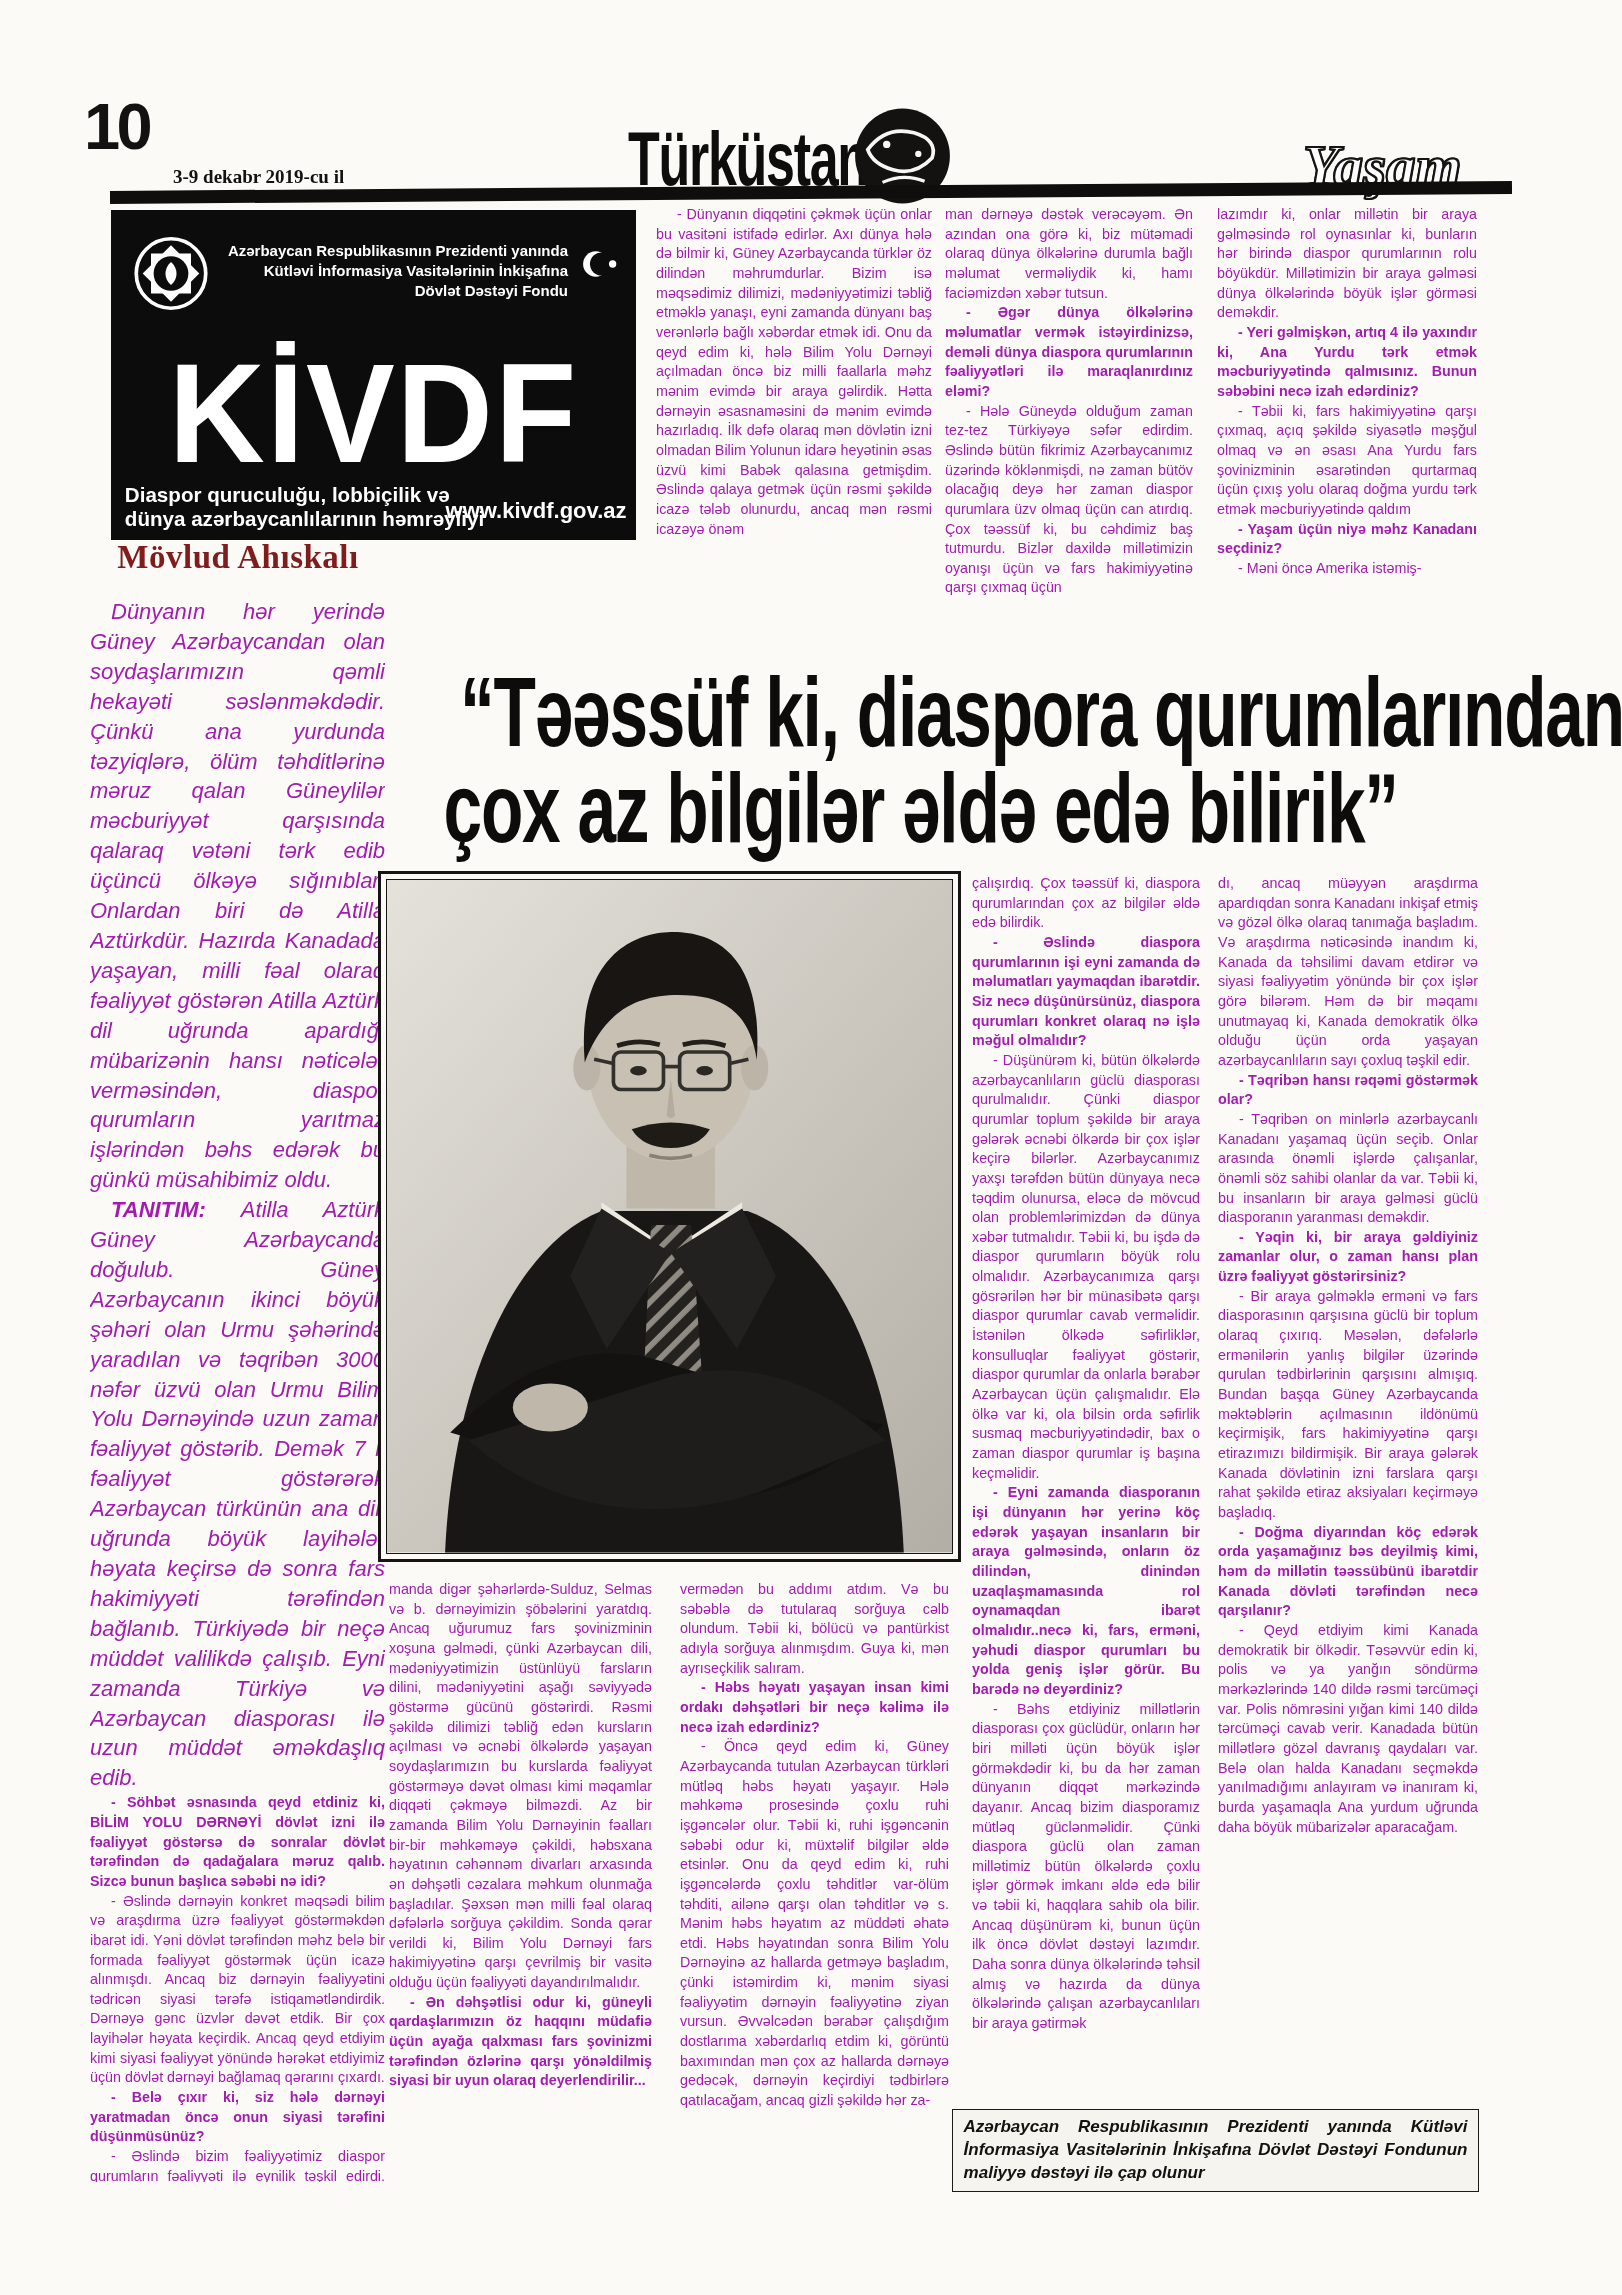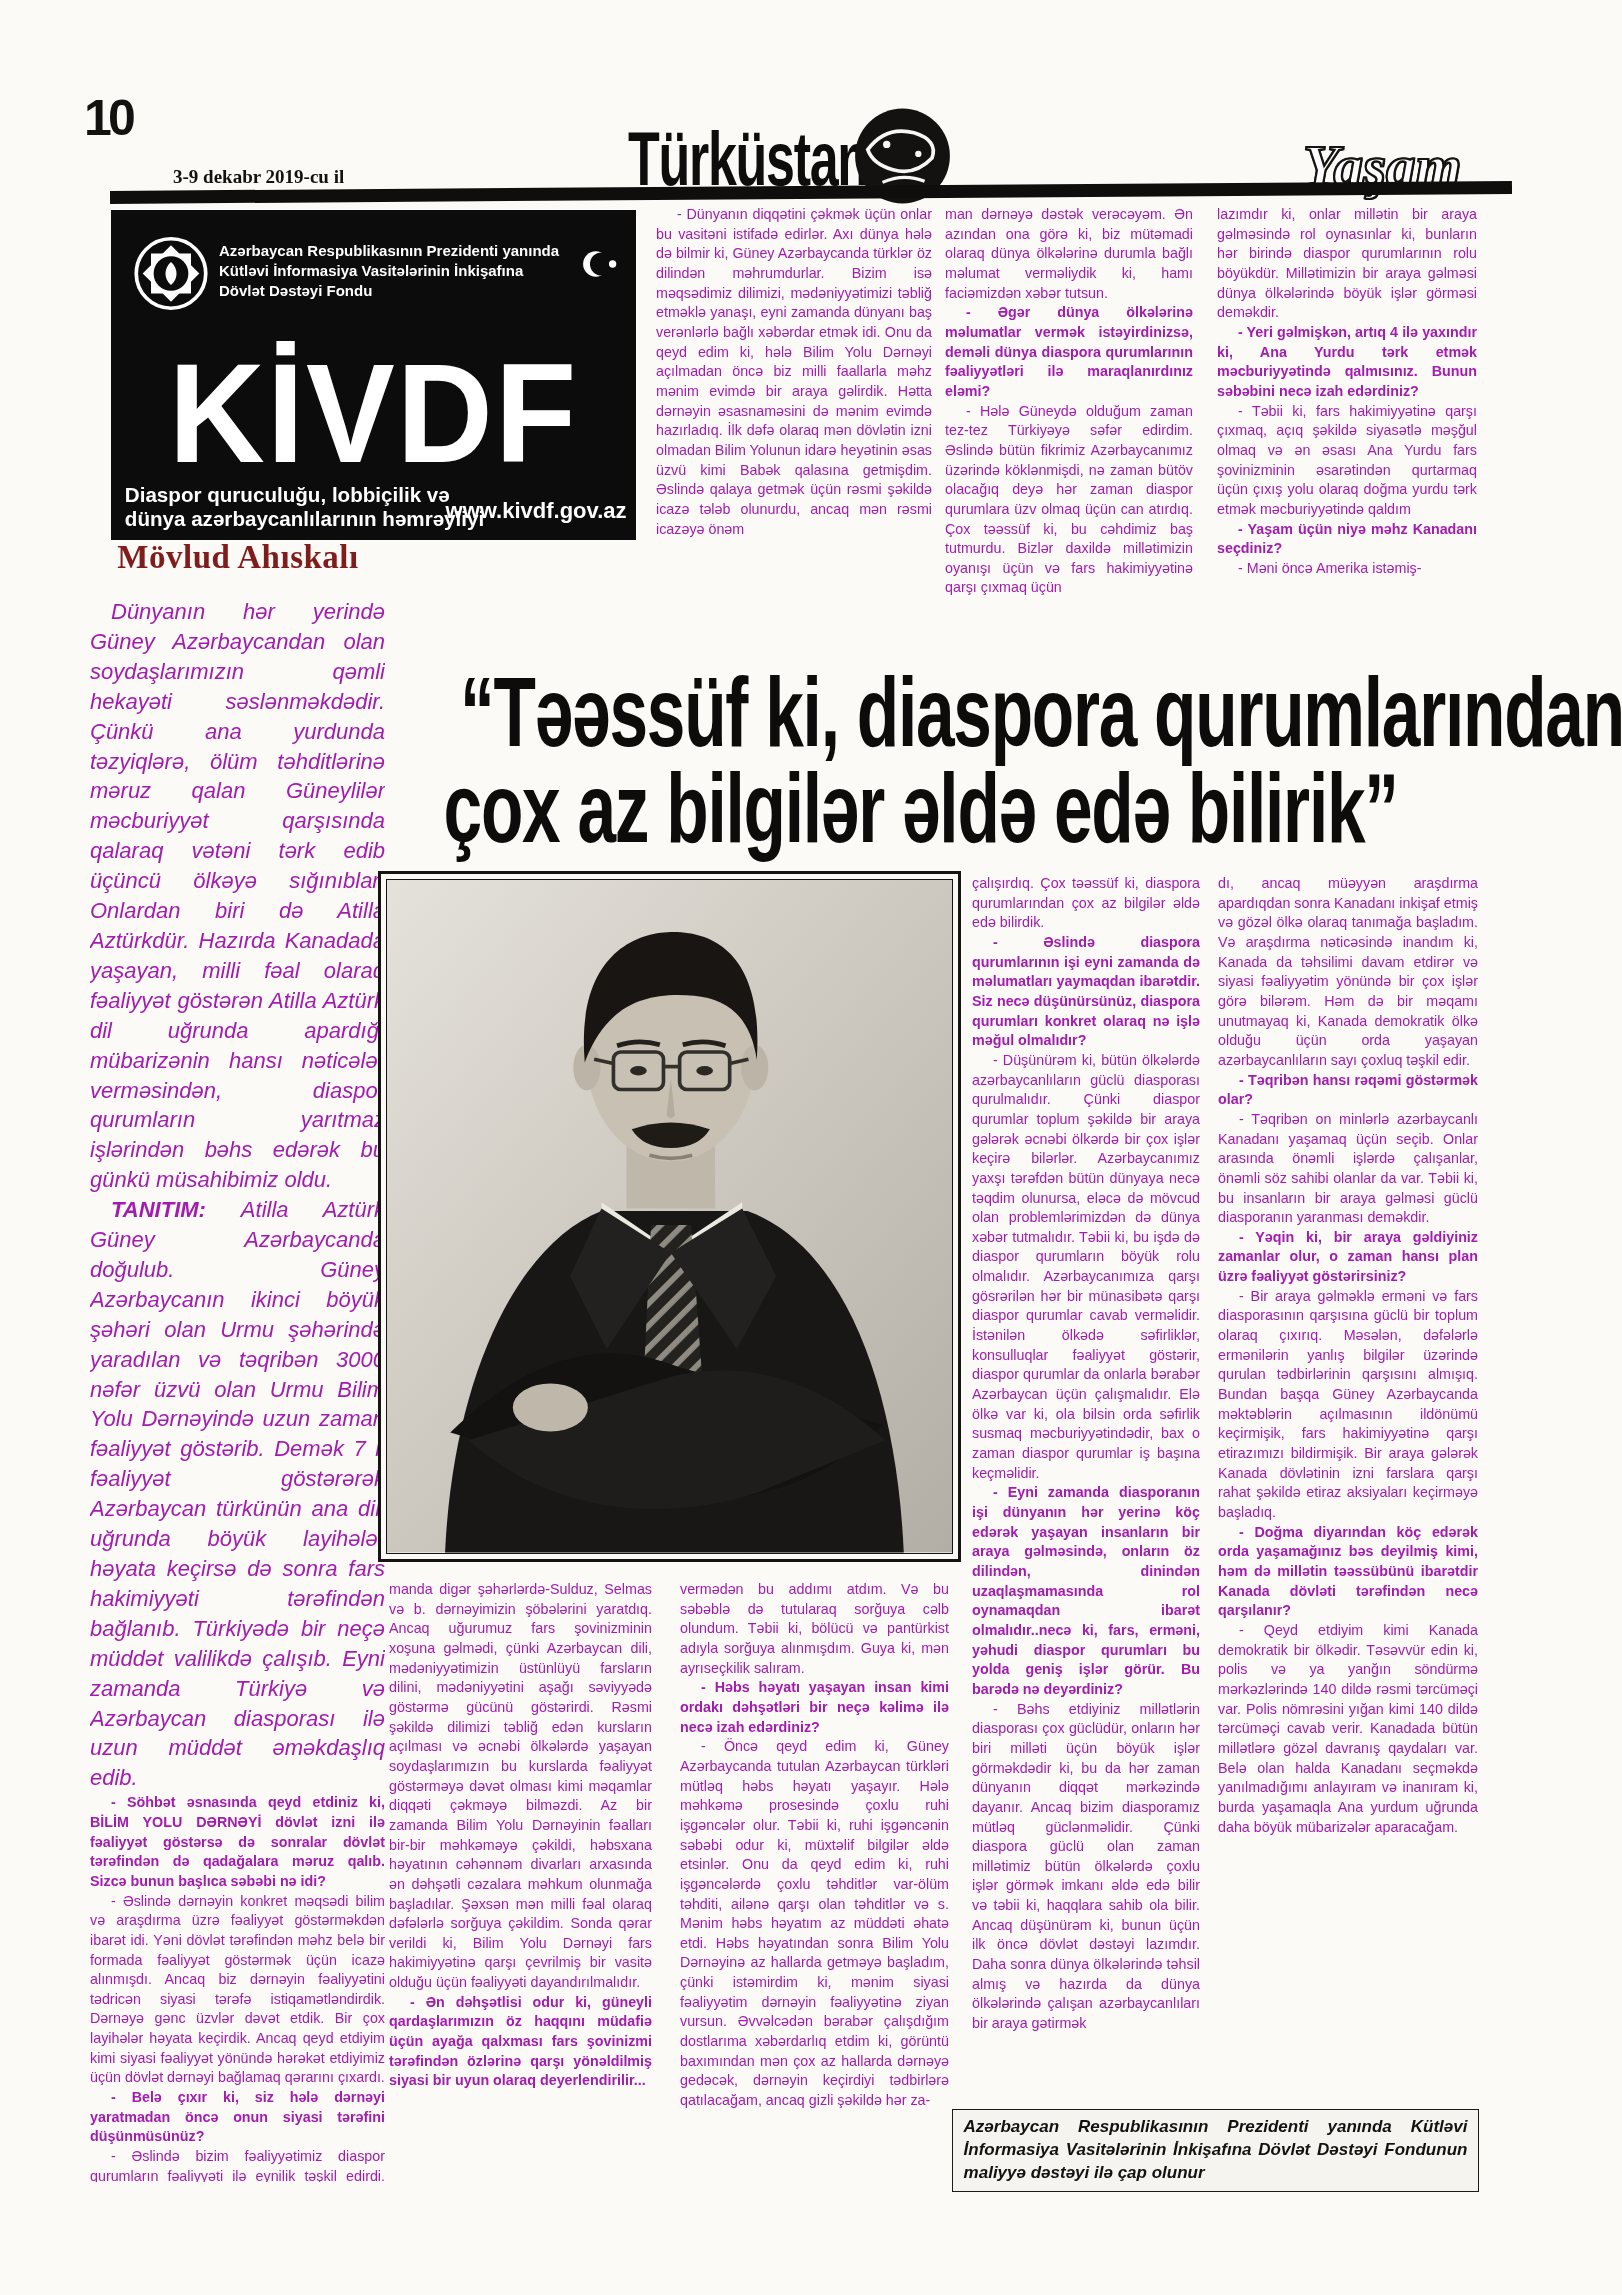--- a/index.html
+++ b/index.html
@@ -8,21 +8,21 @@
     position:relative;
     width:1623px;height:2295px;
     background:#fbfaf6;
     font-family:"Liberation Sans", sans-serif;
     color:#161514;
     overflow:hidden;
   }
   
   .page-num{
     position:absolute;left:84px;top:89px;
-    font-size:50px;font-weight:700;letter-spacing:-3.7px;color:#131211;text-align:right;
+    font-size:65px;font-weight:700;letter-spacing:-3.7px;color:#131211;text-align:right;
   }
   .issue-date{
     position:absolute;left:173px;top:166px;
     font-family:"Liberation Serif", serif;
     font-size:19px;font-weight:700;color:#131211;white-space:nowrap;
   }
   .masthead-title{
     position:absolute;left:628px;top:114px;
     font-size:65px;font-weight:700;letter-spacing:-1.6px;color:#0e0d0c;
     transform:scale(.80,1.18);transform-origin:left top;white-space:nowrap;
@@ -41,21 +41,21 @@
     background:#0f0e0d;transform:rotate(-0.4deg);
   }
   
   .kivdf{
     position:absolute;left:111px;top:210px;width:525px;height:330px;
     background:#0c0c0c;color:#fff;box-sizing:border-box;
   }
   .kivdf .emblem{position:absolute;left:20px;top:19px;}
   .kivdf .fund{
     position:absolute;left:108px;top:31px;width:349px;
-    text-align:left;font-weight:700;font-size:15px;line-height:1.32;
+    text-align:right;font-weight:700;font-size:15px;line-height:1.32;
   }
   .kivdf .crescent{position:absolute;right:16px;top:38px;}
   .kivdf .acronym{
     position:absolute;left:0;right:0;top:133px;text-align:center;
     font-size:133px;font-weight:700;letter-spacing:2.1px;line-height:1;
     transform:scaleY(1.06);transform-origin:center top;
   }
   .kivdf .slogan{
     position:absolute;left:13.8px;bottom:8.5px;width:407px;
     font-weight:700;font-size:20.6px;line-height:1.18;

